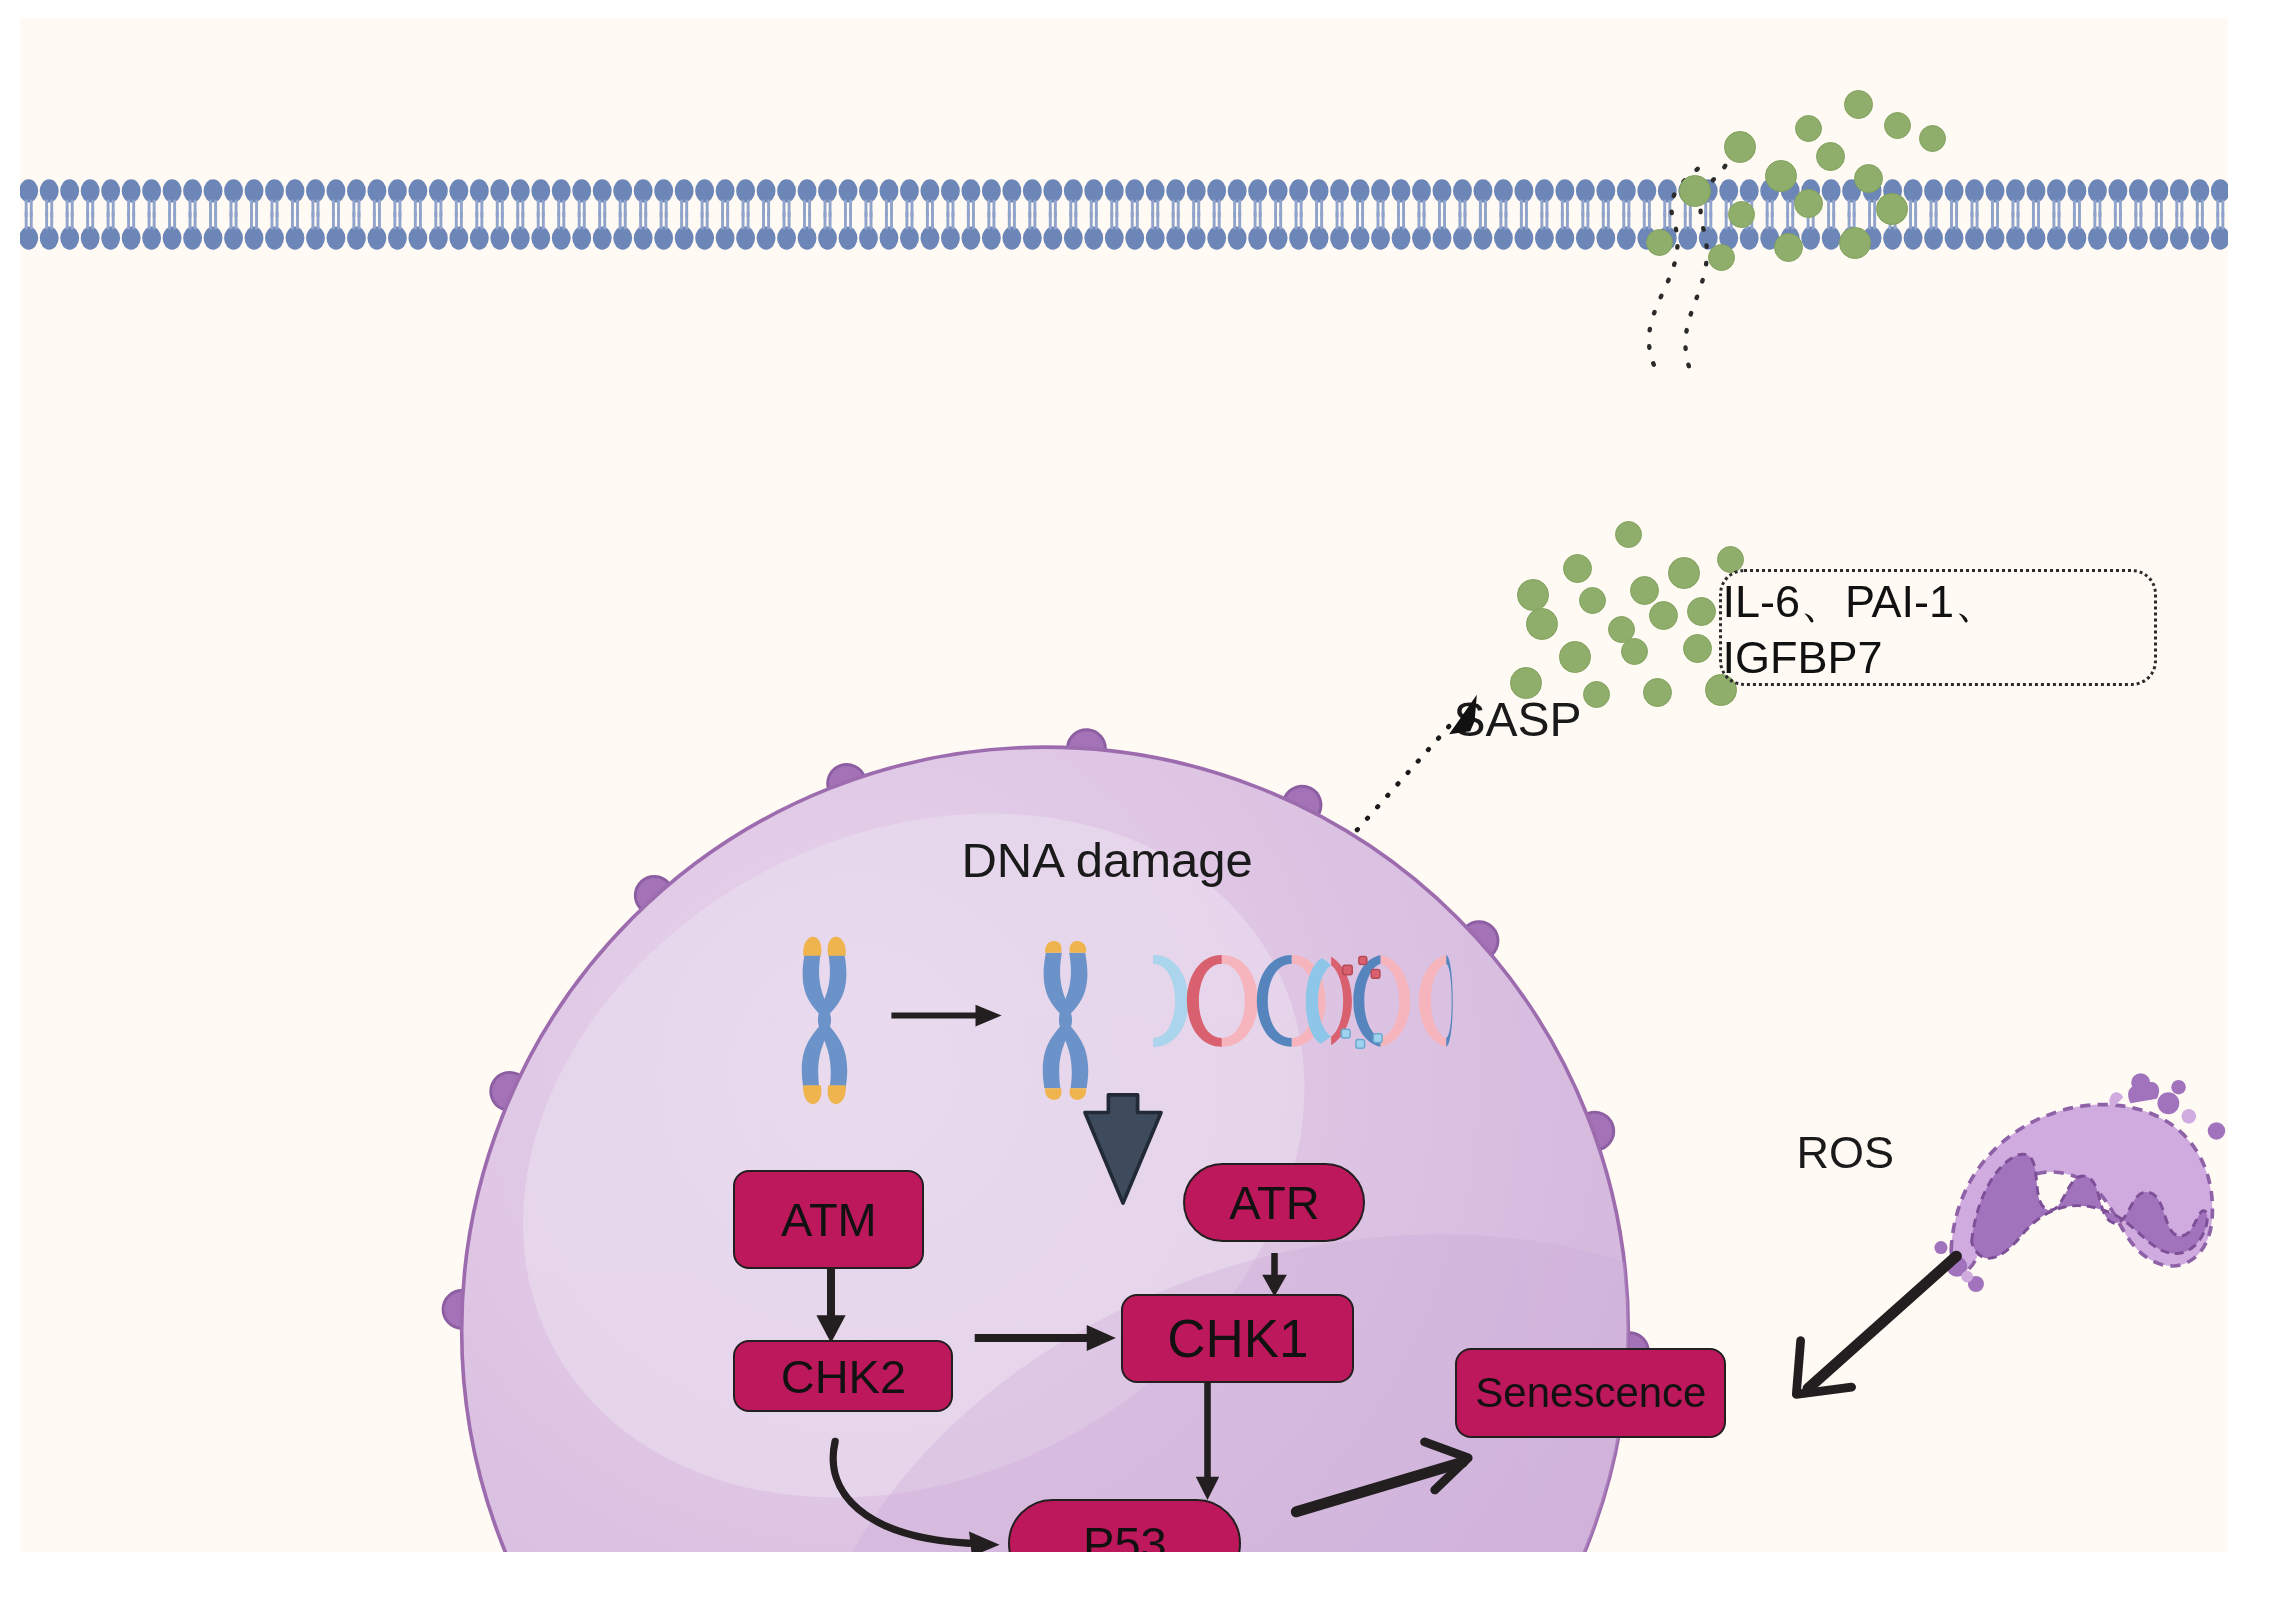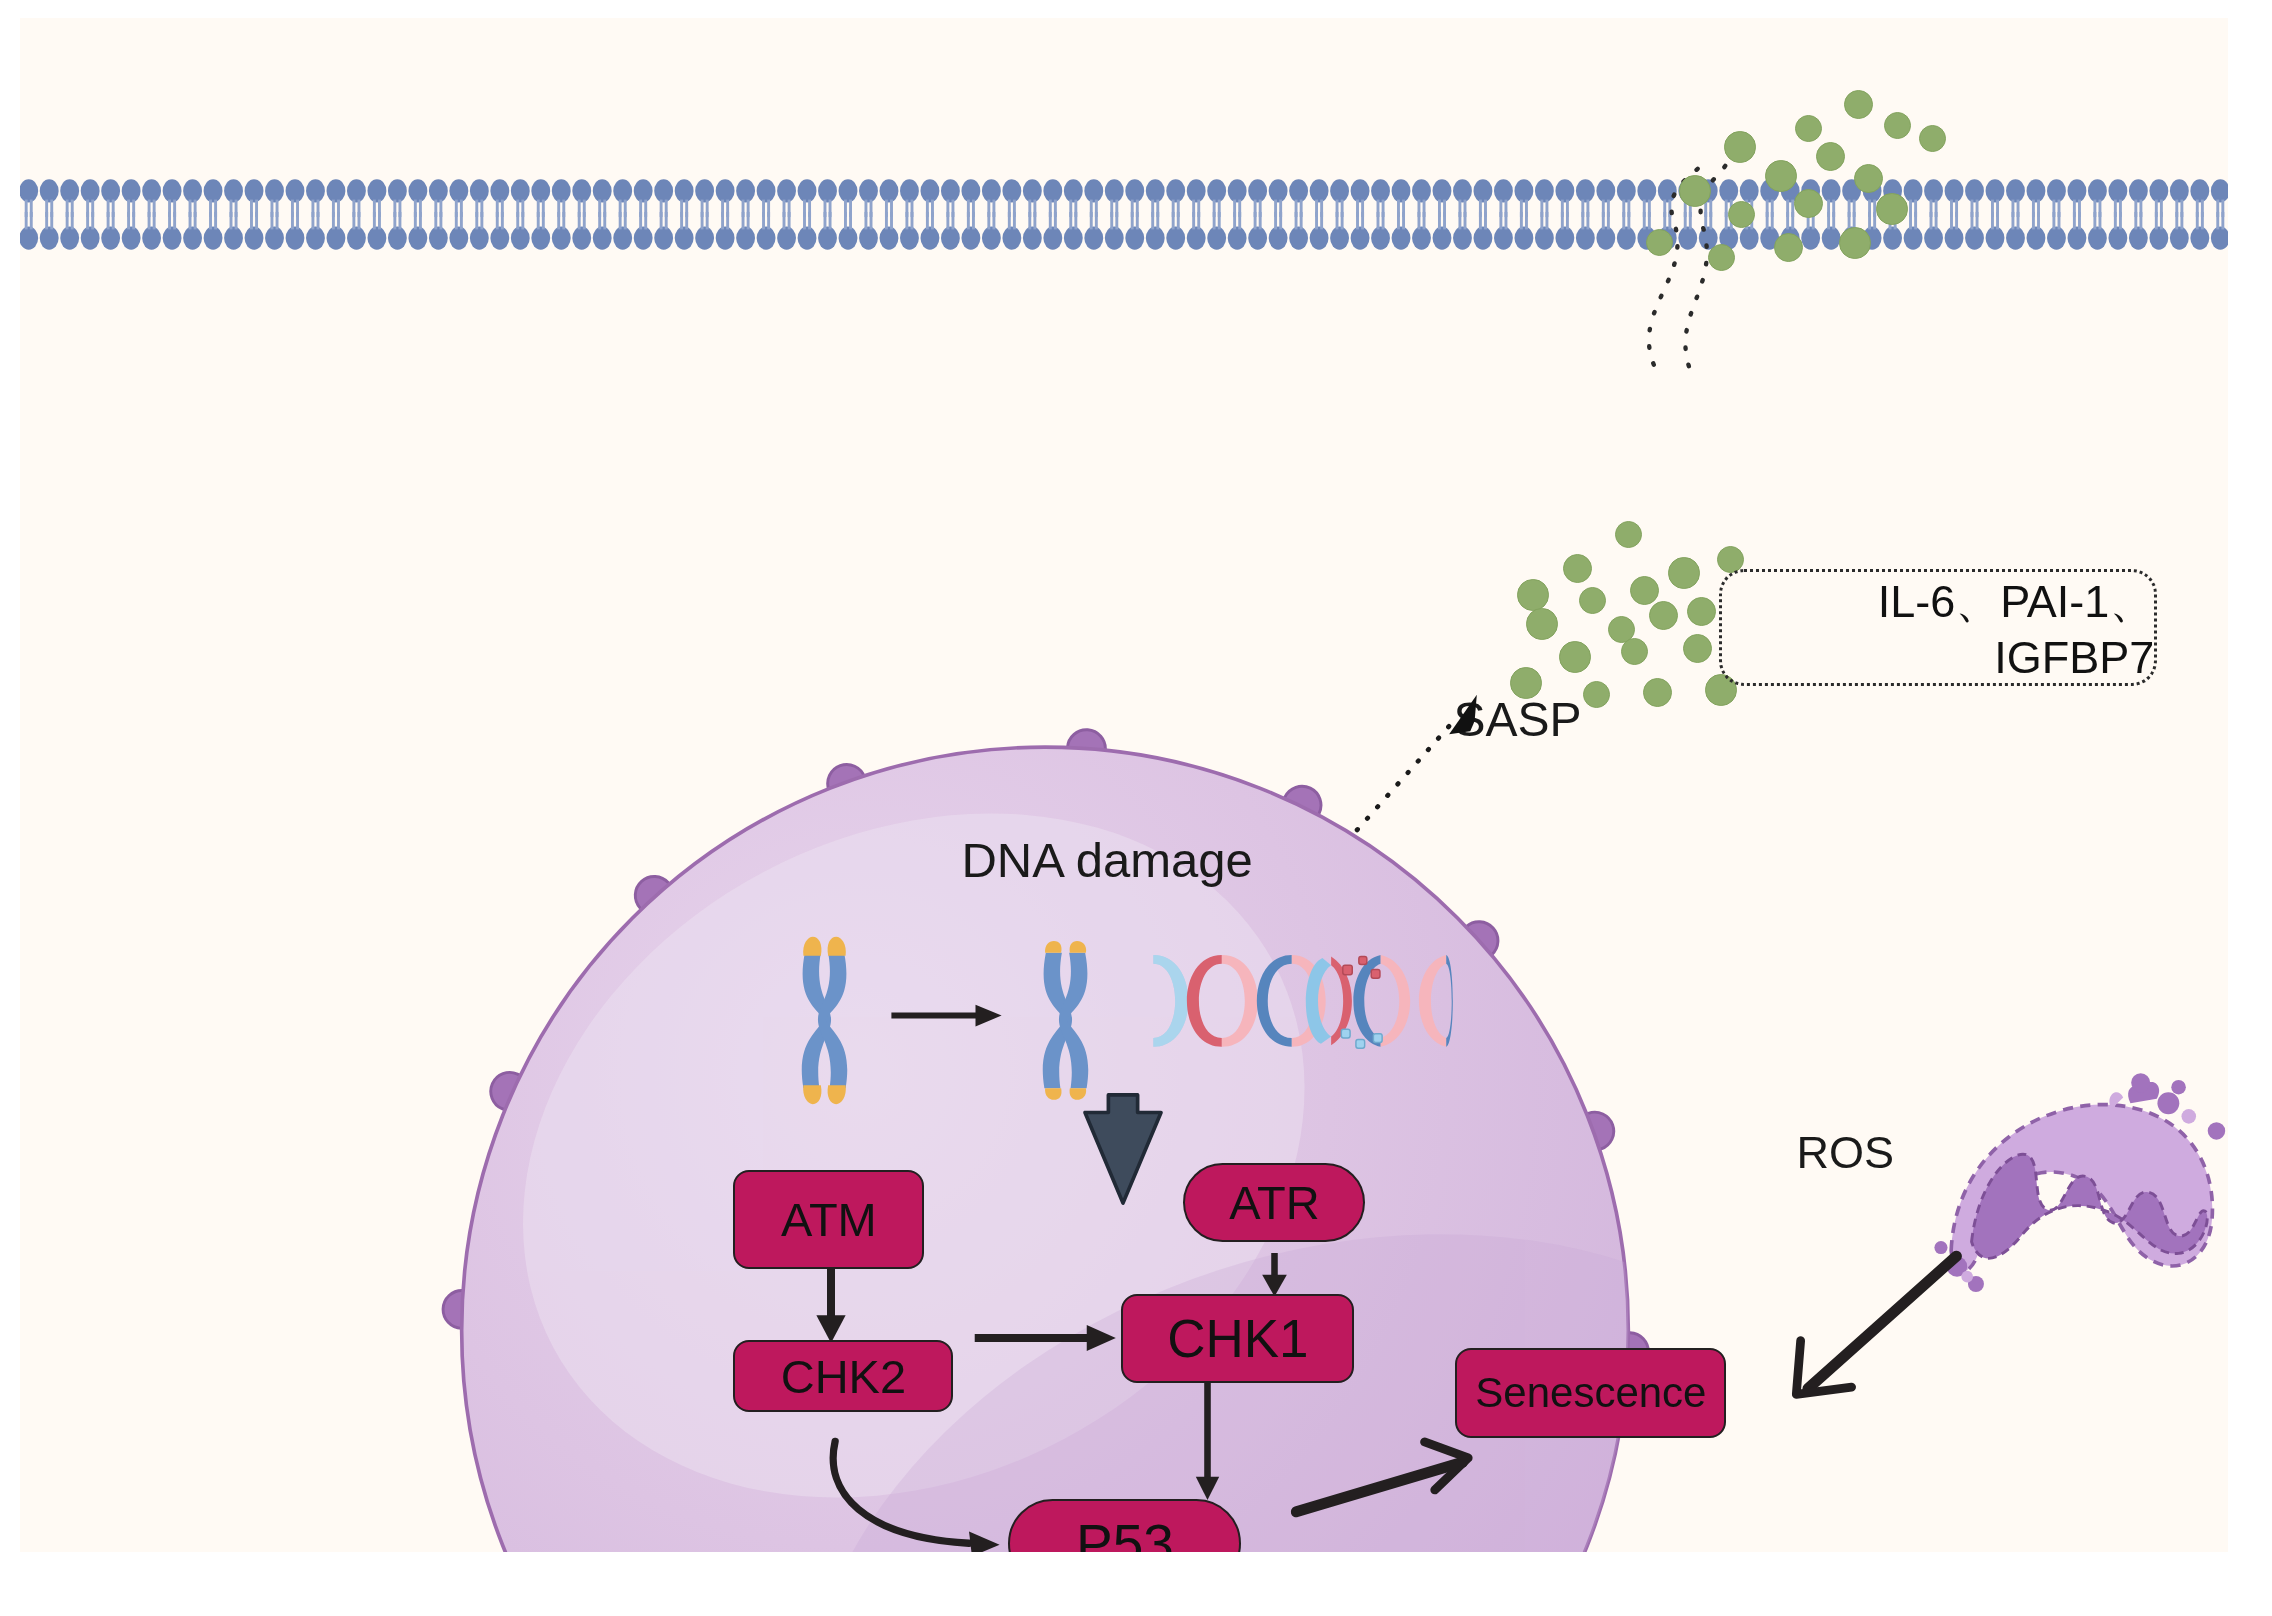--- a/index.html
+++ b/index.html
@@ -39,21 +39,20 @@
   .node.pill{border-radius:729px;}
   
   .callout{
     position:absolute;
     border:3.6px dotted #2b2b2b;
     border-radius:25px;
     background:transparent;
     display:flex;align-items:center;justify-content:center;
     color:#111;
     box-sizing:border-box;
-    text-align:right;
   }
   .dot{position:absolute;border-radius:50%;}
   .sasp-dot{background:#8fad6b;border:1.5px solid #83a35e;}
 </style>
 </head>
 <body>
 
 <div id="stage">
   <div id="canvas">
 
@@ -532,21 +531,21 @@
     </div>
 
     <div class="node rect" style="left:713px;top:1322px;width:220px;height:72px;font-size:47px;">
       <span>CHK2</span>
     </div>
 
     <div class="node rect" style="left:1101px;top:1276px;width:233px;height:89px;font-size:53px;">
       <span>CHK1</span>
     </div>
 
-    <div class="node pill" style="left:988px;top:1481px;width:233px;height:89px;font-size:55px;">
+    <div class="node pill" style="left:988px;top:1481px;width:233px;height:89px;font-size:47px;">
       <span>P53</span>
     </div>
 
     <div class="node rect" style="left:1435px;top:1330px;width:271px;height:90px;font-size:42px;">
       <span>Senescence</span>
     </div>
 
     <div class="lbl" style="left:1776px;top:1112px;font-size:45px;">ROS</div>
 
     <div class="abs" style="left:1902px;top:1050px;width:328px;height:241px;">

